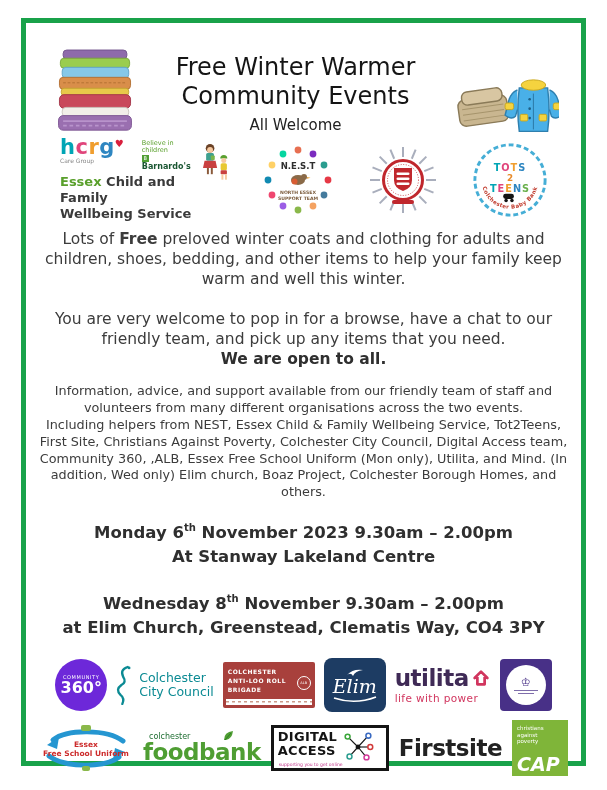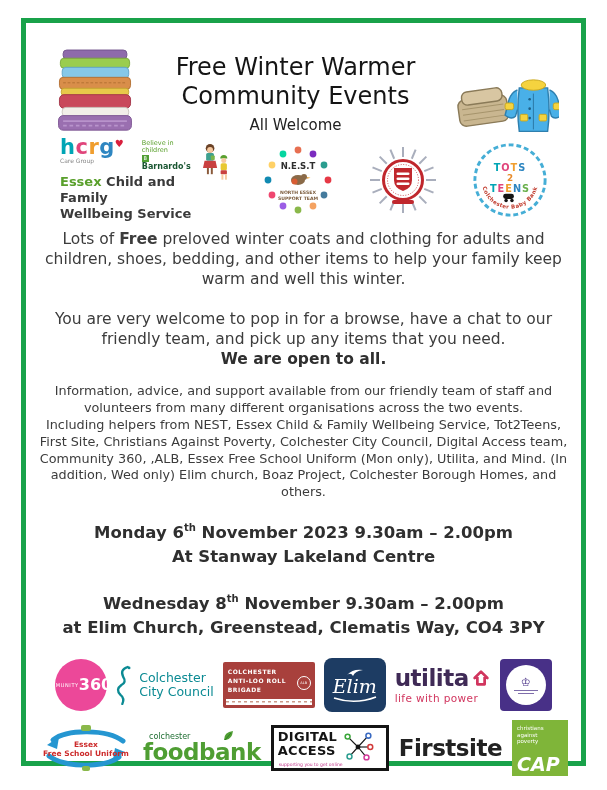--- a/index.html
+++ b/index.html
@@ -34,22 +34,22 @@
   .p2{font-size:15.5px;line-height:1.28;text-align:center;margin:21px 2px 0;color:#3c3c3c;}
   .boldline{display:block;font-weight:bold;color:#2f2f2f;}
   .details{font-size:12.8px;line-height:1.32;text-align:center;margin:13px 4px 0;color:#3c3c3c;}
   .event{font-size:16.5px;font-weight:bold;text-align:center;line-height:1.5;color:#2f2f2f;}
   .event.first{margin-top:19px;}
   .event.second{margin-top:21px;}
   sup{font-size:10px;}
   
   .sponsors1{display:flex;align-items:center;justify-content:center;gap:9px;margin-top:15px;height:58px;}
   .sponsors2{display:flex;align-items:center;justify-content:center;gap:10px;margin-top:8px;height:52px;}
-  .c360{width:52px;height:52px;border-radius:50%;background:#ec4899;color:#fff;display:flex;
-        align-items:center;justify-content:center;line-height:1;}
+  .c360{width:52px;height:52px;border-radius:50%;background:#6d28d9;color:#fff;display:flex;
+        flex-direction:column;align-items:center;justify-content:center;line-height:1;}
   .c360 .sm{font-size:5px;letter-spacing:.6px;}
   .c360 .lg{font-size:16px;font-weight:bold;}
   .council{display:flex;align-items:center;gap:5px;color:#0b8a93;font-size:12.5px;line-height:1.15;font-weight:500;}
   .alb{position:relative;width:92px;height:46px;background:#a8403c;border-radius:2px;padding:5px 5px 3px;box-sizing:border-box;color:#fff;}
   .alb .l{font-size:6px;font-weight:bold;letter-spacing:.5px;line-height:1.5;}
   .alb .badge{position:absolute;right:4px;top:14px;width:12px;height:12px;border:1px solid #fff;border-radius:50%;
               font-size:3.5px;display:flex;align-items:center;justify-content:center;}
   .alb .strip{position:absolute;left:3px;right:3px;bottom:3px;height:6px;background:#fff;
               background-image:repeating-linear-gradient(90deg,#c98 0 3px,#fff 3px 6px);background-size:100% 1.5px;
               background-position:0 2px;background-repeat:no-repeat;}

